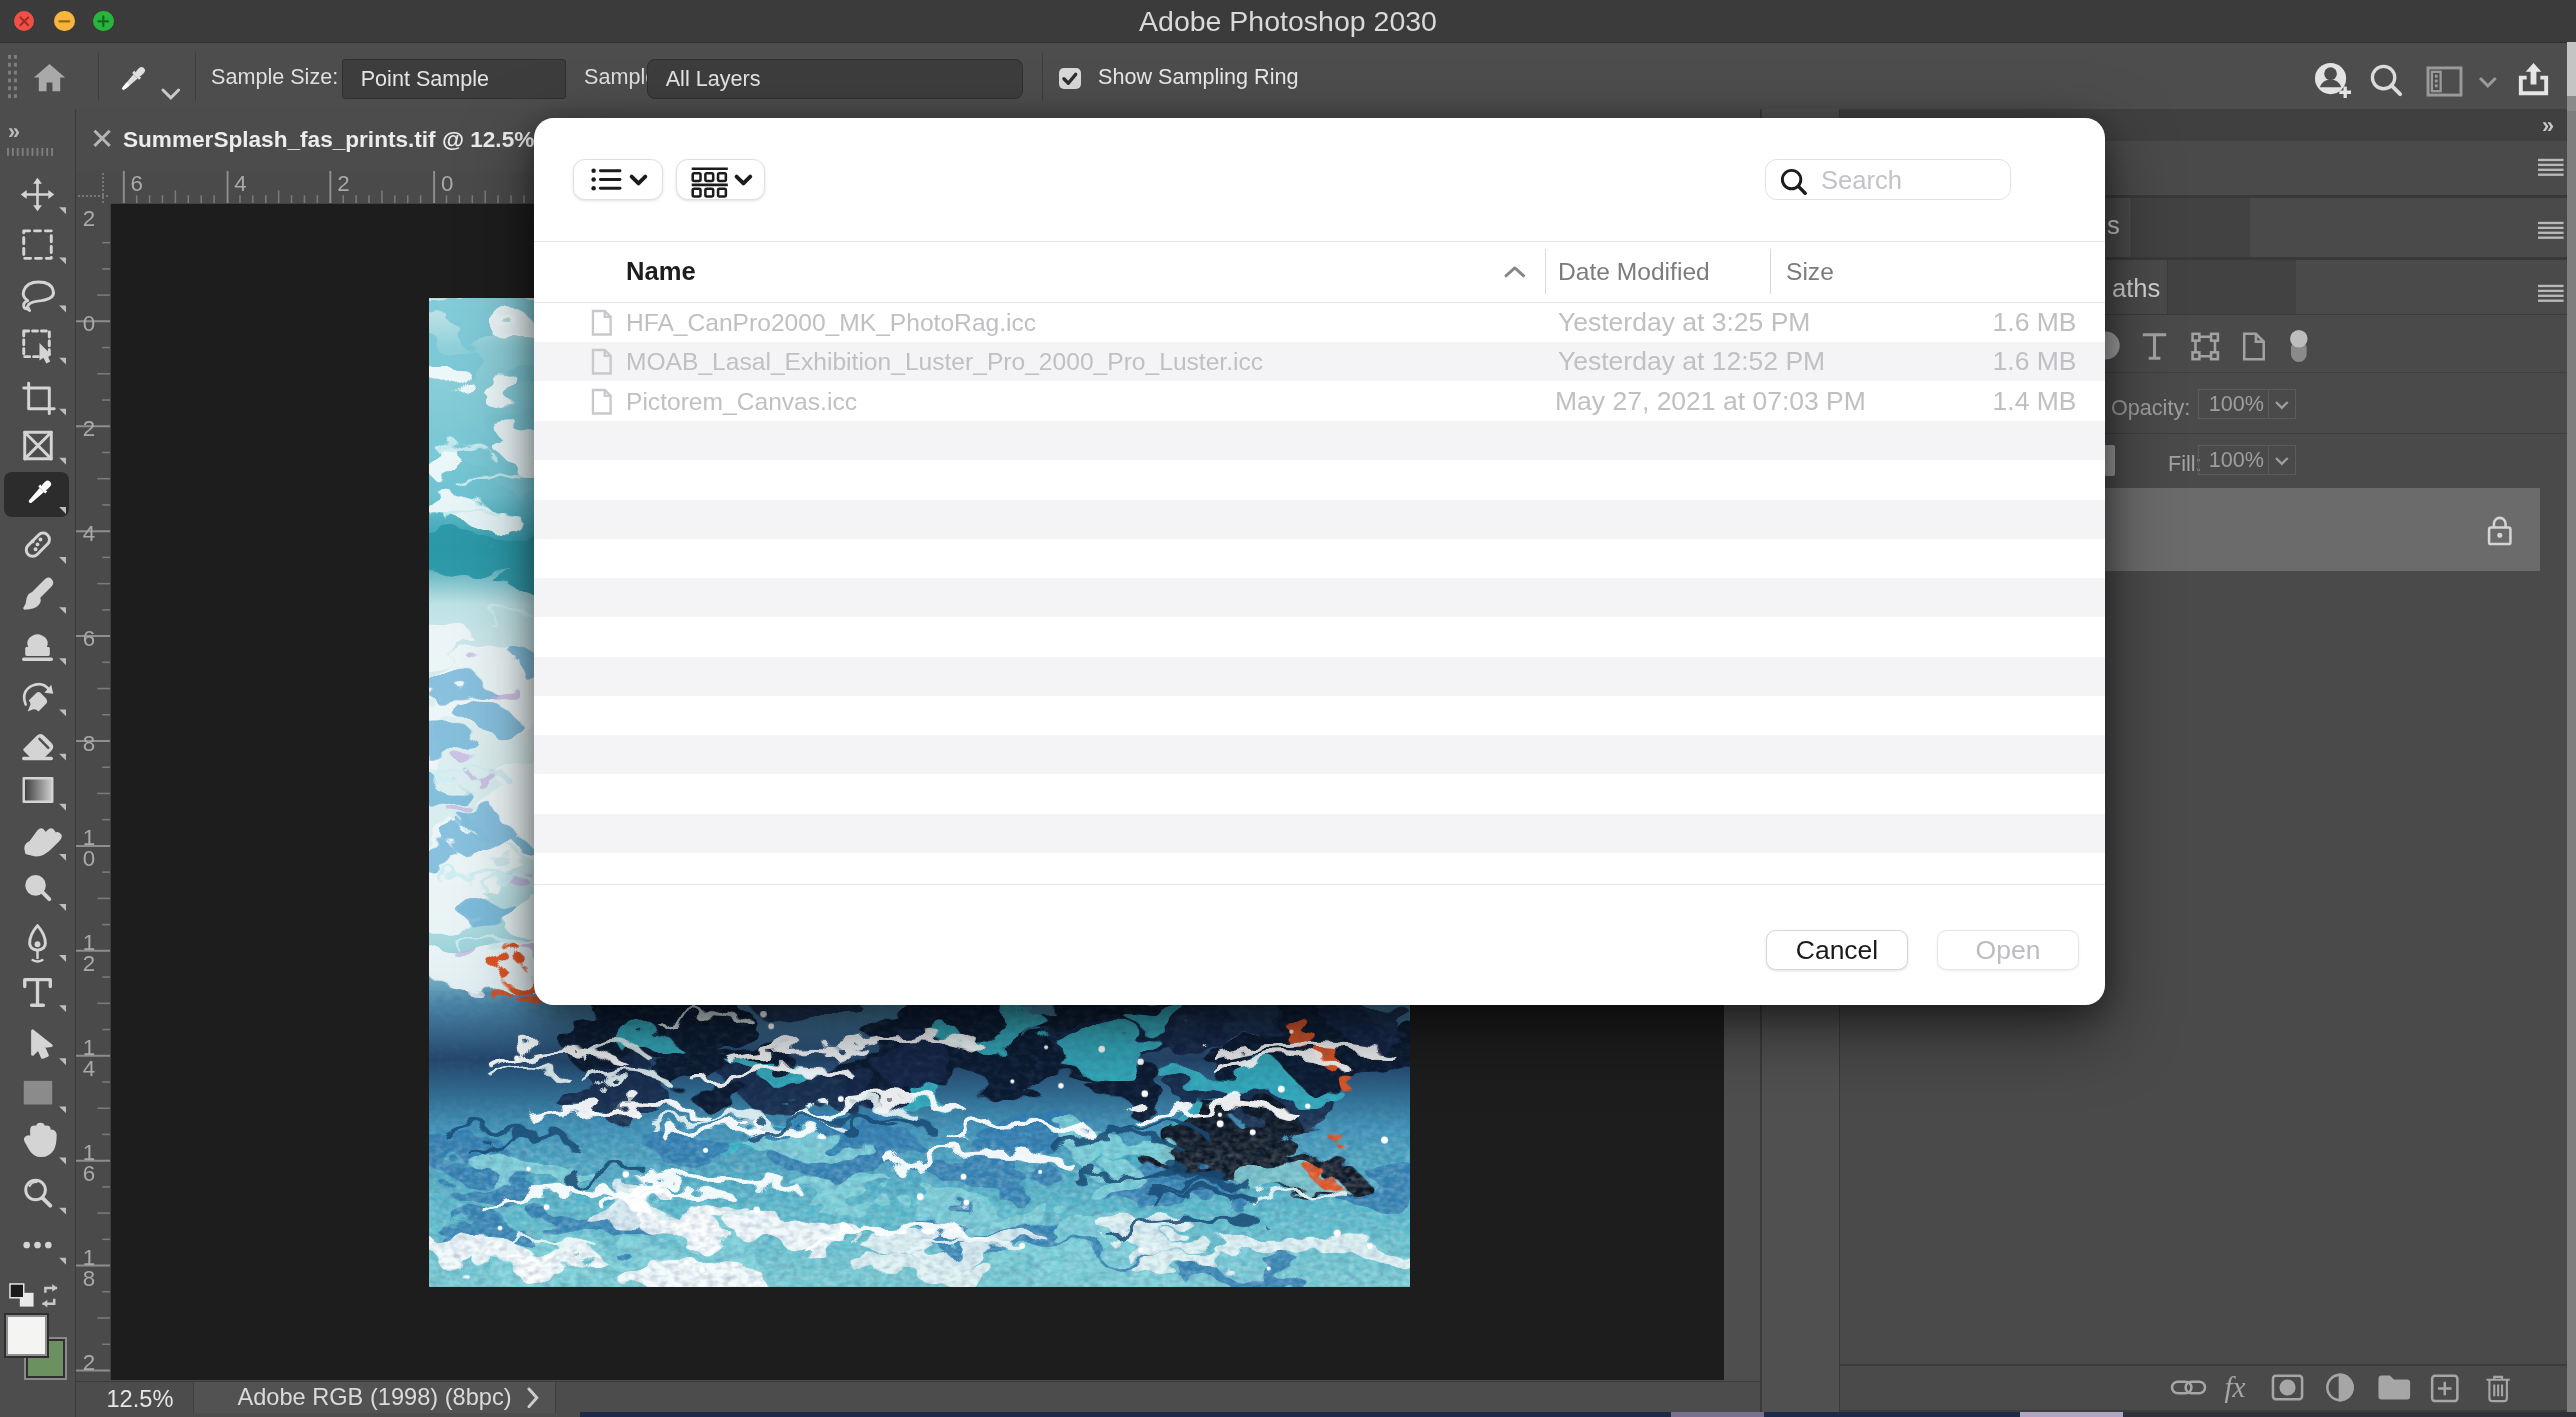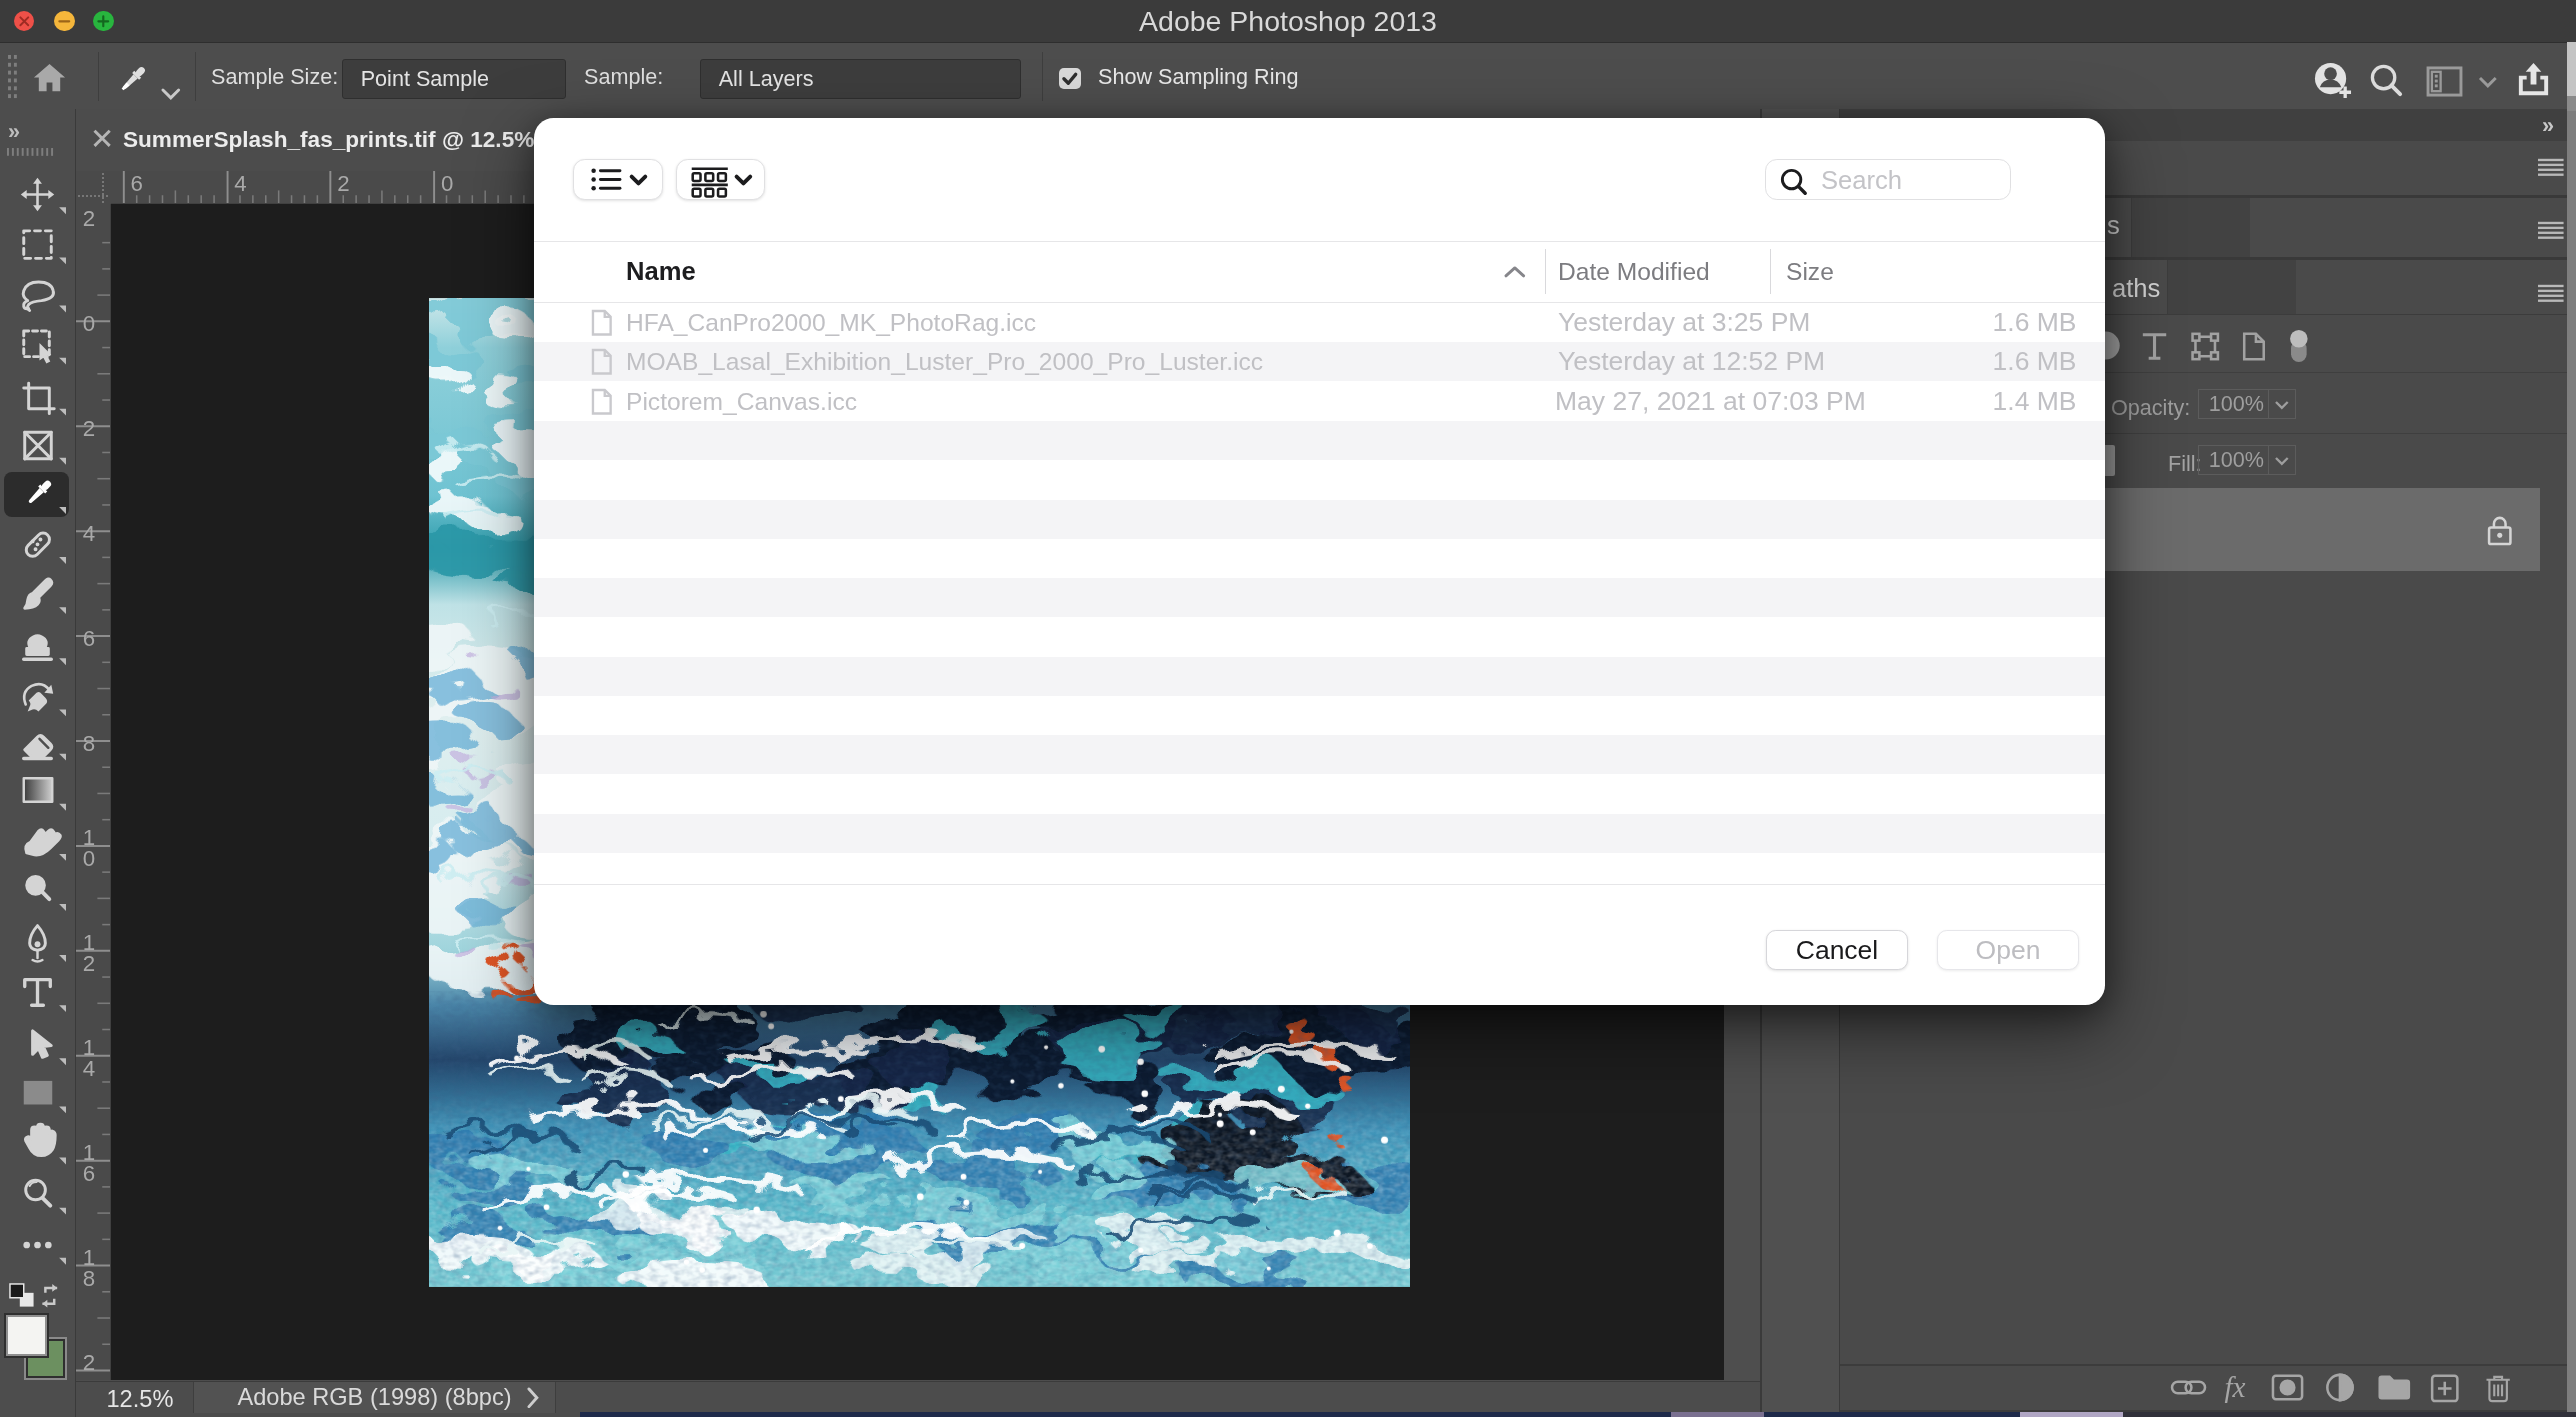--- a/index.html
+++ b/index.html
@@ -50,31 +50,31 @@
   <div id="titlebar" class="abs">
     <div class="tl" style="left:13.8px;background:#ee5048;"><svg width="20.6" height="20.6" viewBox="0 0 21 21">
           <path d="M6.5 6.5 L14.5 14.5 M14.5 6.5 L6.5 14.5" stroke="#9e2b23" stroke-width="2" stroke-linecap="round"></path>
         </svg></div>
     <div class="tl" style="left:54px;background:#f5b63b;"><svg width="20.6" height="20.6" viewBox="0 0 21 21">
           <path d="M5.5 10.5 H15.5" stroke="#9c6418" stroke-width="2.2" stroke-linecap="round"></path>
         </svg></div>
     <div class="tl" style="left:93px;background:#28b53e;"><svg width="20.6" height="20.6" viewBox="0 0 21 21">
           <path d="M5.5 10.5 H15.5 M10.5 5.5 V15.5" stroke="#14671f" stroke-width="2.2" stroke-linecap="round"></path>
         </svg></div>
-    <div class="title">Adobe Photoshop 2013</div>
+    <div class="title">Adobe Photoshop 2030</div>
   </div>
 
   <div id="optionsbar" class="abs">
     <div class="vsep" style="left:98px;"></div>
     <div class="vsep" style="left:195px;"></div>
     <div class="vsep" style="left:1042px;"></div>
     <div class="obtext" style="left:211px;top:22.6px;">Sample Size:</div>
     <div class="obselect" style="left:342px;width:224px;"><span style="padding-left:17.7px;">Point Sample</span></div>
     <div class="obtext" style="left:584px;top:22.6px;">Sample:</div>
-    <div class="obselect" style="left:700px;width:321px;"><span style="padding-left:17.7px;">All Layers</span></div>
+    <div class="obselect" style="left:647px;width:376px;border-radius:8px;"><span style="padding-left:17.7px;">All Layers</span></div>
     <div class="obtext" style="left:1098px;top:22.6px;color:#e8e8e8;">Show Sampling Ring</div>
     <svg width="13.8" height="49" viewBox="0 0 14 50" style="position:absolute;left:7.9px;top:9.8px;">
       <g fill="#7e7e7e">
           <rect x="0" y="2" width="3" height="4"></rect>
           <rect x="0" y="10" width="3" height="4"></rect>
           <rect x="0" y="18" width="3" height="4"></rect>
           <rect x="0" y="26" width="3" height="4"></rect>
           <rect x="0" y="34" width="3" height="4"></rect>
           <rect x="0" y="42" width="3" height="4"></rect>
       <rect x="6" y="2" width="3" height="4"></rect>

